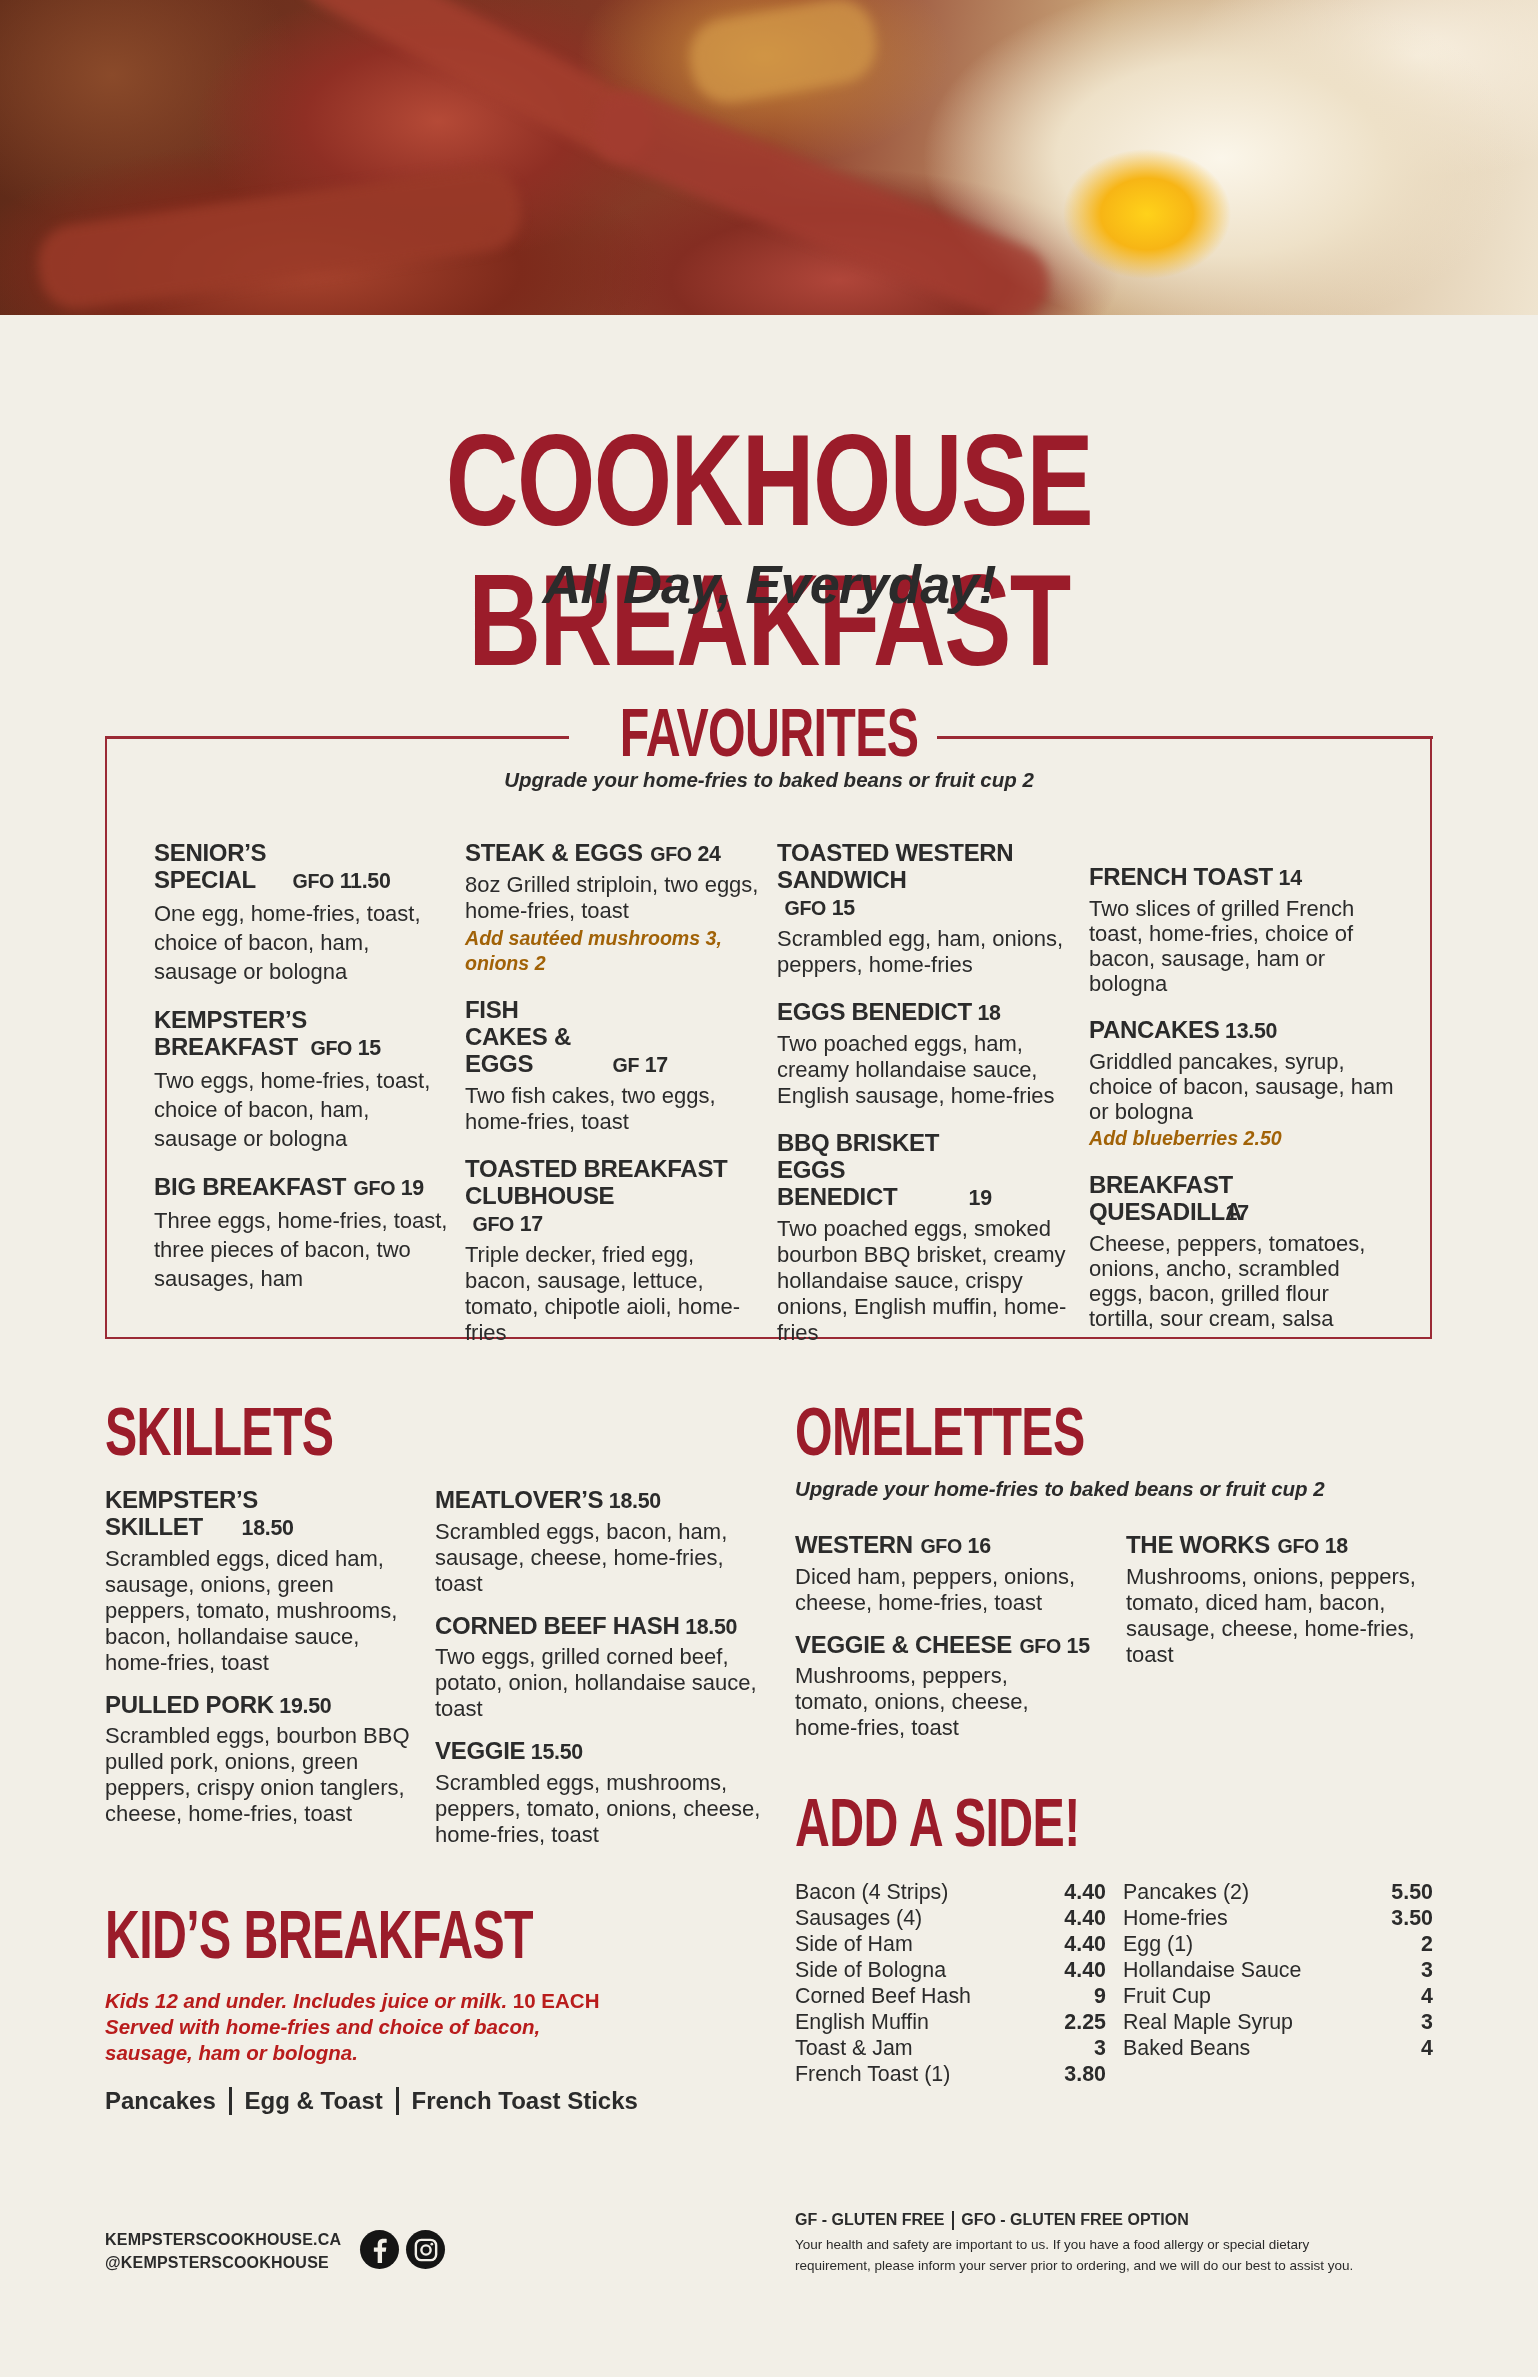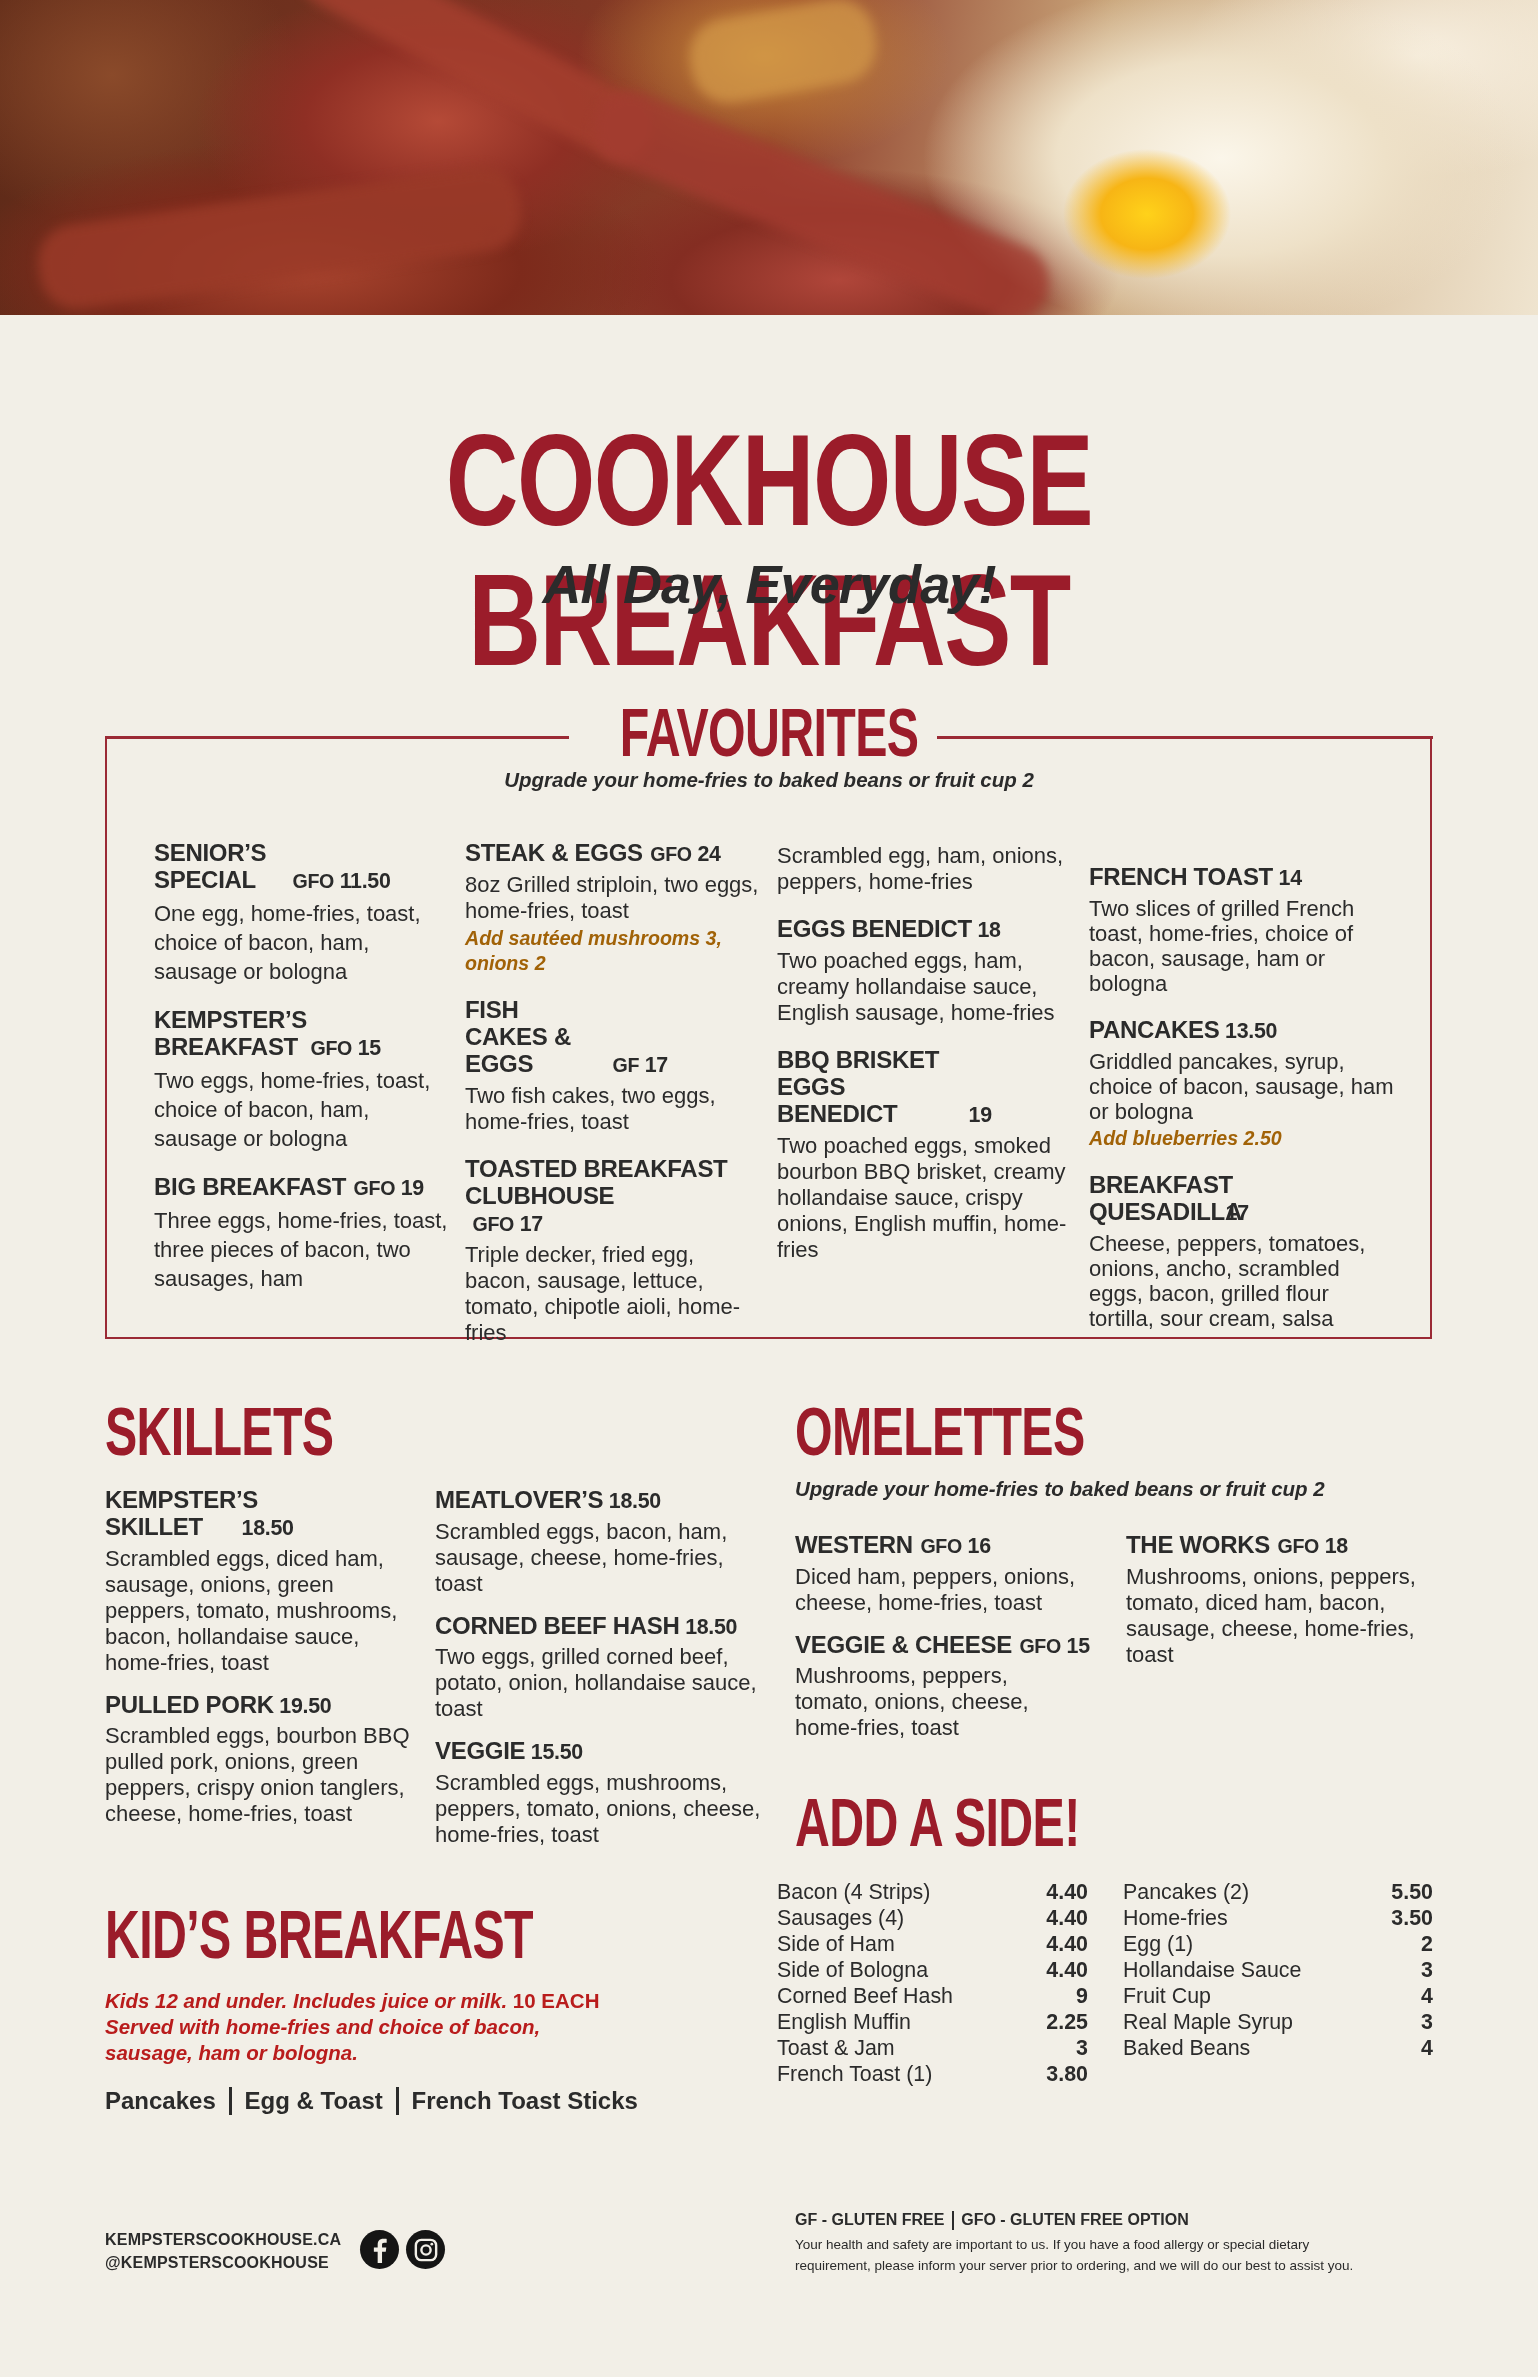--- a/index.html
+++ b/index.html
@@ -122,20 +122,21 @@
     <div class="item-desc" style="line-height:26px;">Two fish cakes, two eggs, home-fries, toast</div>
   </div>
   <div class="item">
     <div class="item-name"><span style="display:inline-block;width:280px;">TOASTED BREAKFAST CLUBHOUSE</span><span class="item-tag">GFO</span><span class="item-price">17</span></div>
     <div class="item-desc" style="line-height:26px;">Triple decker, fried egg, bacon, sausage, lettuce, tomato, chipotle aioli, home-fries</div>
   </div>
 </div>
 
 <div class="col fav" style="left:777px;top:839px;width:308px;">
   <div class="item">
+    <div class="item-name"><span style="display:inline-block;width:242px;">TOASTED WESTERN SANDWICH</span><span class="item-tag">GFO</span><span class="item-price">15</span></div>
     <div class="item-desc" style="line-height:26px;">Scrambled egg, ham, onions, peppers, home-fries</div>
   </div>
   <div class="item">
     <div class="item-name"><span>EGGS BENEDICT</span><span class="item-price">18</span></div>
     <div class="item-desc" style="line-height:26px;">Two poached eggs, ham, creamy hollandaise sauce, English sausage, home-fries</div>
   </div>
   <div class="item">
     <div class="item-name"><span style="display:inline-block;width:186px;">BBQ BRISKET EGGS BENEDICT</span><span class="item-price">19</span></div>
     <div class="item-desc" style="line-height:26px;">Two poached eggs, smoked bourbon BBQ brisket, creamy hollandaise sauce, crispy onions, English muffin, home-fries</div>
   </div>
@@ -201,21 +202,21 @@
 
 <div class="col om" style="left:1126px;top:1531px;width:308px;">
   <div class="item">
     <div class="item-name"><span>THE WORKS</span><span class="item-tag">GFO</span><span class="item-price">18</span></div>
     <div class="item-desc">Mushrooms, onions, peppers, tomato, diced ham, bacon, sausage, cheese, home-fries, toast</div>
   </div>
 </div>
 
 <div class="section-title" style="left:795px;top:1785px;font-size:69px;line-height:75px;">ADD A SIDE!</div>
 
-<div class="sides" style="left:777px;width:311px;">
+<div class="sides" style="left:795px;width:311px;">
   <div class="side-row">
       <span>Bacon (4 Strips)</span>
       <span class="side-price">4.40</span>
     </div>
   <div class="side-row">
       <span>Sausages (4)</span>
       <span class="side-price">4.40</span>
     </div>
   <div class="side-row">
       <span>Side of Ham</span>

